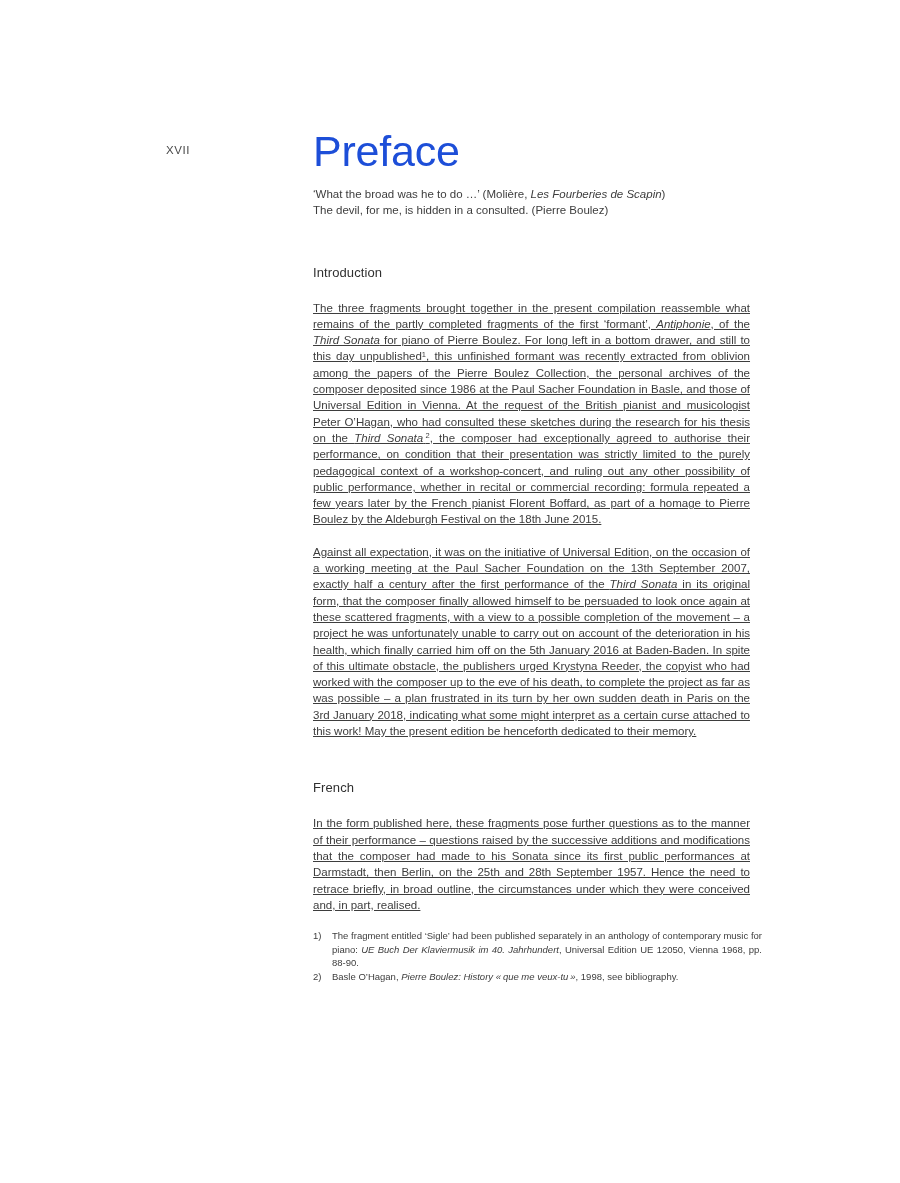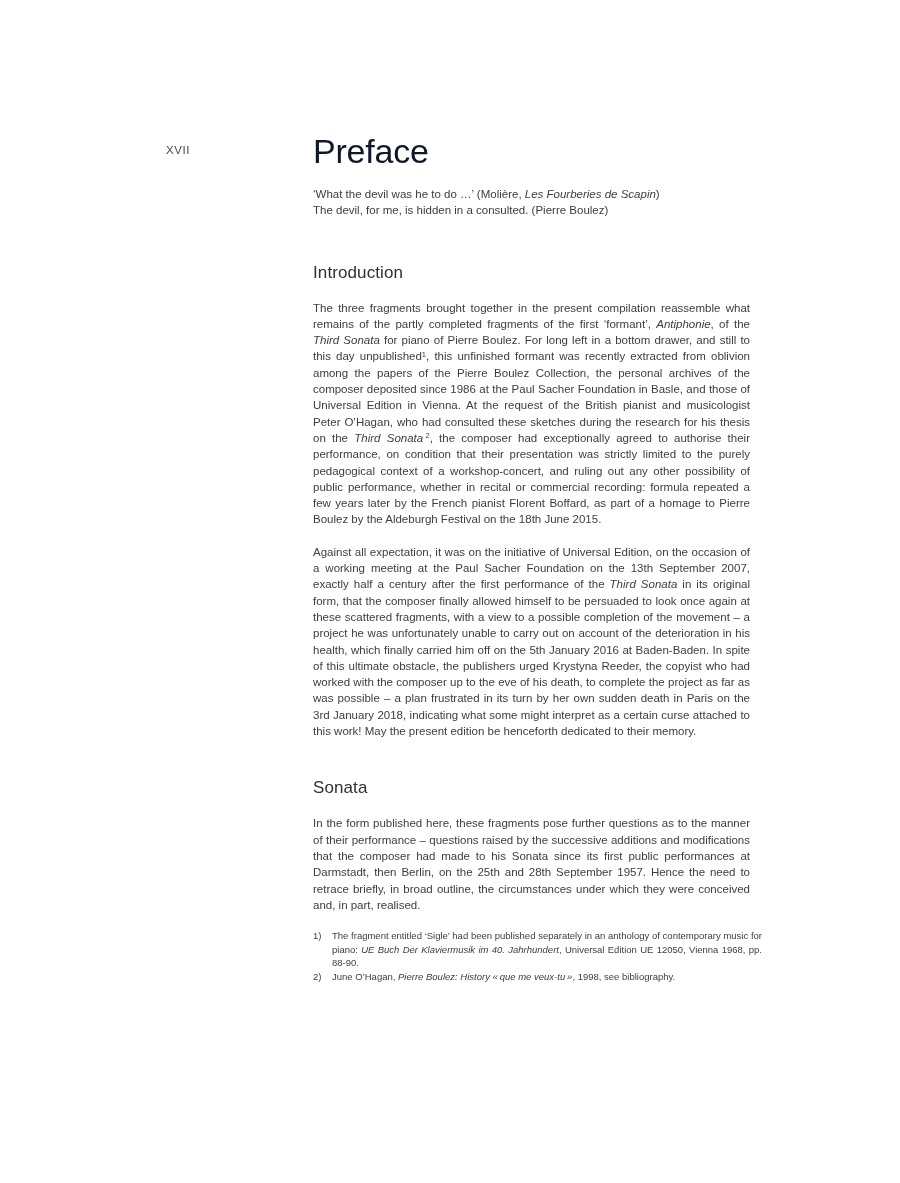--- a/index.html
+++ b/index.html
@@ -25,50 +25,51 @@
     color: #4a4a4a;
   }
   .content {
     position: absolute;
     left: 313px;
     top: 131px;
     width: 449px;
   }
   h1.title {
     margin: 0 0 15px 0;
-    font-size: 34px;
+    font-size: 43px;
     line-height: 40px;
     font-weight: 300;
-    color: #0f172a;
+    color: #1d4ed8;
     letter-spacing: -0.2px;
   }
   .epigraph {
     font-size: 11.5px;
     line-height: 16.3px;
     margin: 0 0 44px 0;
     color: #3d3d3d;
   }
   h2.heading {
     margin: 0 0 17px 0;
-    font-size: 17px;
+    font-size: 13px;
     line-height: 20px;
     font-weight: 400;
     color: #303030;
     letter-spacing: 0.1px;
   }
   section.sec-history h2.heading {
     margin-top: 39px;
   }
   p.body {
     margin: 0 12px 16px 0;
     font-size: 11.5px;
     line-height: 16.3px;
     text-align: justify;
     color: #3d3d3d;
     hyphens: manual;
+    text-decoration: underline;
     -webkit-hyphens: manual;
   }
   .footnotes {
     margin-top: 8px;
   }
   .footnote {
     position: relative;
     padding-left: 19px;
     font-size: 9.5px;
     line-height: 13.5px;
@@ -94,40 +95,40 @@
 
 <div class="page">
 
   <div class="page-number">XVII</div>
 
   <div class="content">
 
     <h1 class="title">Preface</h1>
 
     <div class="epigraph">
-      <div class="epigraph-line"><span>‘What the devil was he to do …’ (Molière, </span><span class="it">Les Fourberies de Scapin</span><span>)</span></div>
+      <div class="epigraph-line"><span>‘What the broad was he to do …’ (Molière, </span><span class="it">Les Fourberies de Scapin</span><span>)</span></div>
       <div class="epigraph-line"><span>The devil, for me, is hidden in a consulted. (Pierre Boulez)</span></div>
     </div>
 
     <section class="sec-introduction">
       <h2 class="heading">Introduction</h2>
       <p class="body"><span>The three fragments brought together in the present compilation reassemble what remains of the partly completed fragments of the first ‘formant’, </span><span class="it">Antiphonie</span><span>, of the </span><span class="it">Third Sonata</span><span> for piano of Pierre Boulez. For long left in a bottom drawer, and still to this day unpublished</span><sup>1</sup><span>, this unfinished formant was recently extracted from obliv­ion among the papers of the Pierre Boulez Collection, the personal archives of the composer deposited since 1986 at the Paul Sacher Foundation in Basle, and those of Universal Edition in Vienna. At the request of the British pianist and musicologist Peter O’Hagan, who had consulted these sketches during the research for his the­sis on the </span><span class="it">Third Sonata</span><span class="it"> </span><sup>2</sup><span>, the composer had exceptionally agreed to authorise their performance, on condition that their presentation was strictly limited to the pure­ly pedagogical context of a workshop-concert, and ruling out any other possibility of public performance, whether in recital or commercial recording: formula repeat­ed a few years later by the French pianist Florent Boffard, as part of a homage to Pierre Boulez by the Aldeburgh Festival on the 18th June 2015.</span></p>
       <p class="body"><span>Against all expectation, it was on the initiative of Universal Edition, on the occasion of a working meeting at the Paul Sacher Foundation on the 13th September 2007, exactly half a century after the first performance of the </span><span class="it">Third Sonata</span><span> in its origi­nal form, that the composer finally allowed himself to be persuaded to look once again at these scattered fragments, with a view to a possible completion of the movement – a project he was unfortunately unable to carry out on account of the deterioration in his health, which finally carried him off on the 5th January 2016 at Baden-Baden. In spite of this ultimate obstacle, the publishers urged Krysty­na Reeder, the copyist who had worked with the composer up to the eve of his death, to complete the project as far as was possible – a plan frustrated in its turn by her own sudden death in Paris on the 3rd January 2018, indicating what some might interpret as a certain curse attached to this work! May the present edition be henceforth dedicated to their memory.</span></p>
     </section>
 
     <section class="sec-history">
-      <h2 class="heading">Sonata</h2>
+      <h2 class="heading">French</h2>
       <p class="body"><span>In the form published here, these fragments pose further questions as to the manner of their performance – questions raised by the successive additions and modifications that the composer had made to his Sonata since its first public per­formances at Darmstadt, then Berlin, on the 25th and 28th September 1957. Hence the need to retrace briefly, in broad outline, the circumstances under which they were conceived and, in part, realised.</span></p>
     </section>
 
     <div class="footnotes">
       <div class="footnote">
         <span class="fn-marker">1)</span>
         <span class="fn-text"><span>The fragment entitled ‘Sigle’ had been published separately in an anthology of contemporary music for piano: </span><span class="it">UE Buch Der Klaviermusik im 40. Jahrhundert</span><span>, Universal Edition UE 12050, Vienna 1968, pp. 88-90.</span></span>
       </div>
       <div class="footnote">
         <span class="fn-marker">2)</span>
-        <span class="fn-text"><span>June O’Hagan, </span><span class="it">Pierre Boulez: History « que me veux-tu »</span><span>, 1998, see bibliography.</span></span>
+        <span class="fn-text"><span>Basle O’Hagan, </span><span class="it">Pierre Boulez: History « que me veux-tu »</span><span>, 1998, see bibliography.</span></span>
       </div>
     </div>
 
   </div>
 </div>
 
 </body></html>

